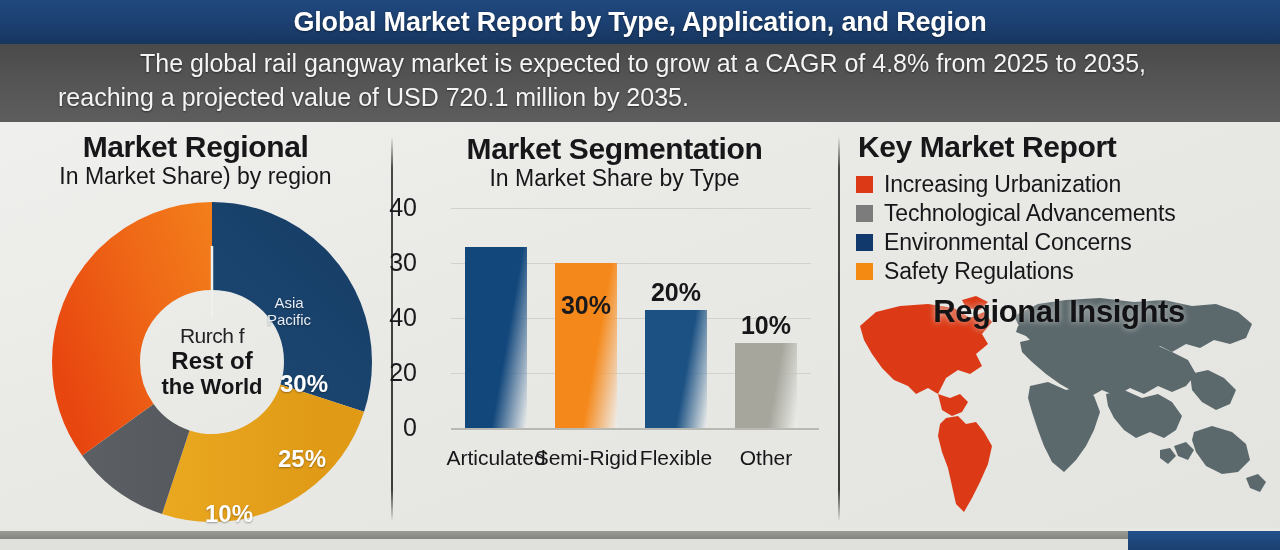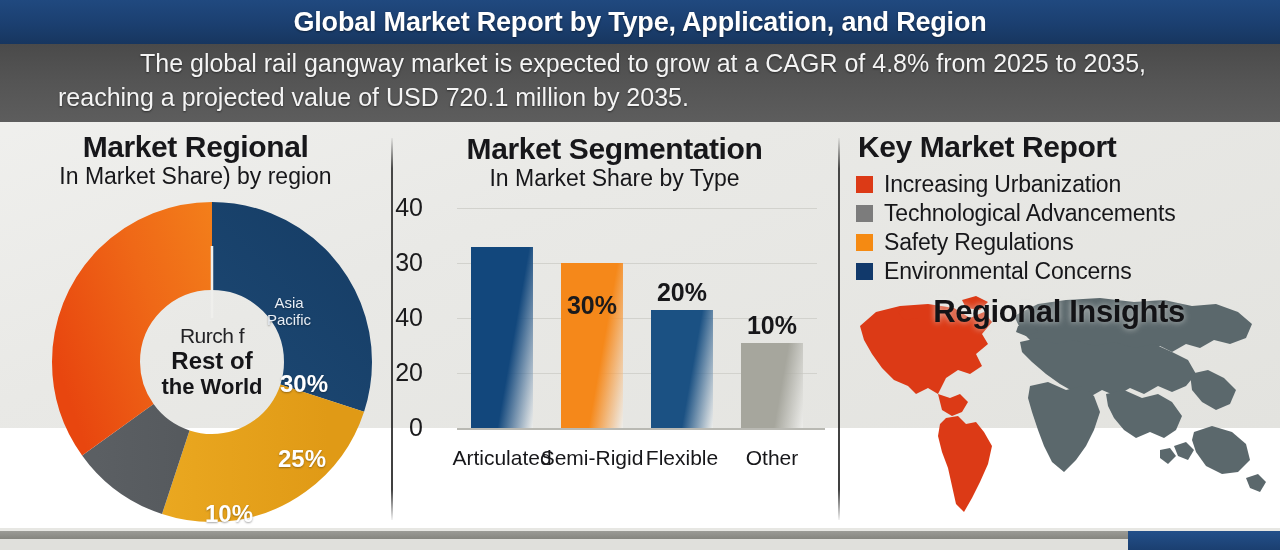--- a/index.html
+++ b/index.html
@@ -8,21 +8,21 @@
   html, body {
     width: 1280px;
     height: 550px;
     overflow: hidden;
     font-family: "Liberation Sans", sans-serif;
   }
 
   #infographic {
     position: relative;
     width: 1280px;
-    height: 428px;
+    height: 550px;
     background: linear-gradient(160deg, #f2f2f0 0%, #e9e9e6 45%, #e3e3df 100%);
   }
 
   
   .header-banner {
     position: absolute;
     left: 0; top: 0;
     width: 1280px; height: 44px;
     background: linear-gradient(180deg, #20497f 0%, #1b3f70 55%, #17365f 100%);
     display: flex;
@@ -153,21 +153,21 @@
   .panel-segmentation {
     position: absolute;
     left: 391px; top: 0;
     width: 447px; height: 406px;
   }
   .panel-segmentation .panel-title { margin-top: 10px; }
 
   .bar-chart {
     position: absolute;
     left: 0; top: 72px;
-    width: 447px; height: 334px; margin-left: 6px;
+    width: 447px; height: 334px;
   }
   .plot-area {
     position: absolute;
     left: 60px; top: 14px;
     width: 360px; height: 220px;
   }
   .gridline {
     position: absolute;
     left: 0; width: 360px; height: 1px;
     background: #d2d2cd;
@@ -403,26 +403,26 @@
       <div class="legend-list" id="legend-list">
           <div class="legend-item">
             <span class="legend-swatch" style="background: rgb(220, 58, 22);"></span>
             <span class="legend-label">Increasing Urbanization</span>
           </div>
           <div class="legend-item">
             <span class="legend-swatch" style="background: rgb(124, 124, 124);"></span>
             <span class="legend-label">Technological Advancements</span>
           </div>
           <div class="legend-item">
+            <span class="legend-swatch" style="background: rgb(17, 57, 107);"></span>
+            <span class="legend-label">Environmental Concerns</span>
+          </div>
+          <div class="legend-item">
             <span class="legend-swatch" style="background: rgb(245, 138, 18);"></span>
             <span class="legend-label">Safety Regulations</span>
-          </div>
-          <div class="legend-item">
-            <span class="legend-swatch" style="background: rgb(17, 57, 107);"></span>
-            <span class="legend-label">Environmental Concerns</span>
           </div>
         </div>
 
       <div class="regional-title">Regional Insights</div>
 
       <div class="map-wrap">
         <svg width="438" height="246" viewBox="0 0 438 246">
 
           <g id="map-americas">
             <path d="M18 44 L34 30 L58 24 L86 22 L112 26 L128 36 L142 30 L150 40 L140 52 L146 62

